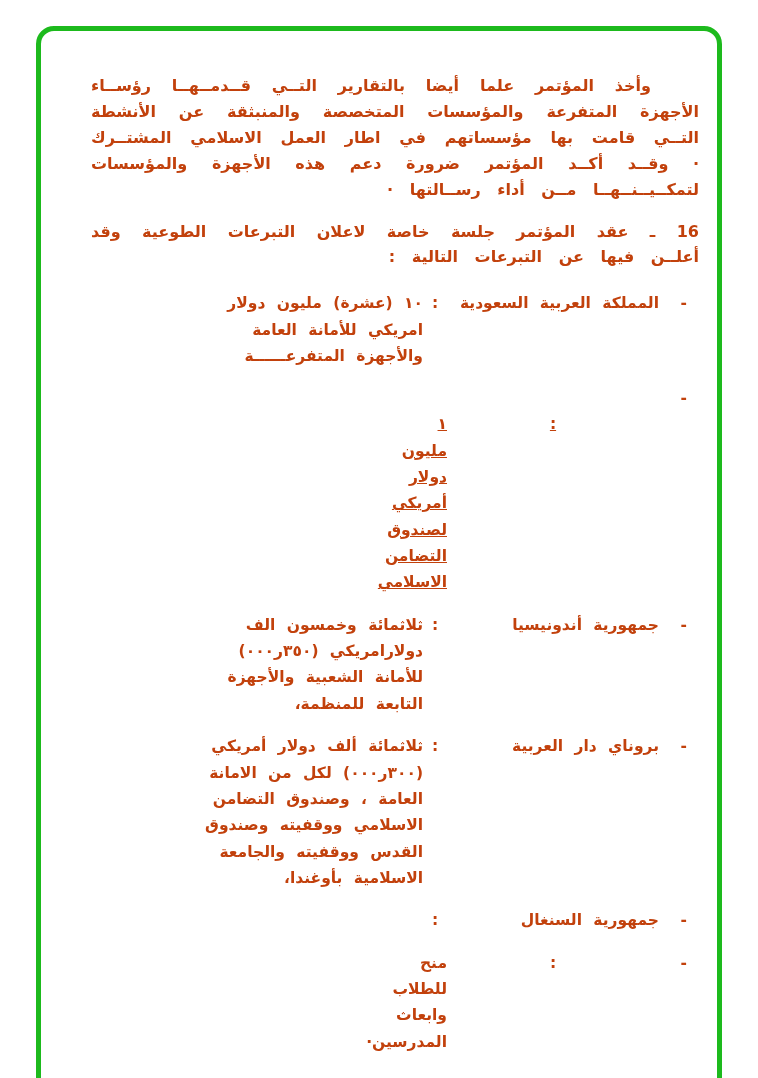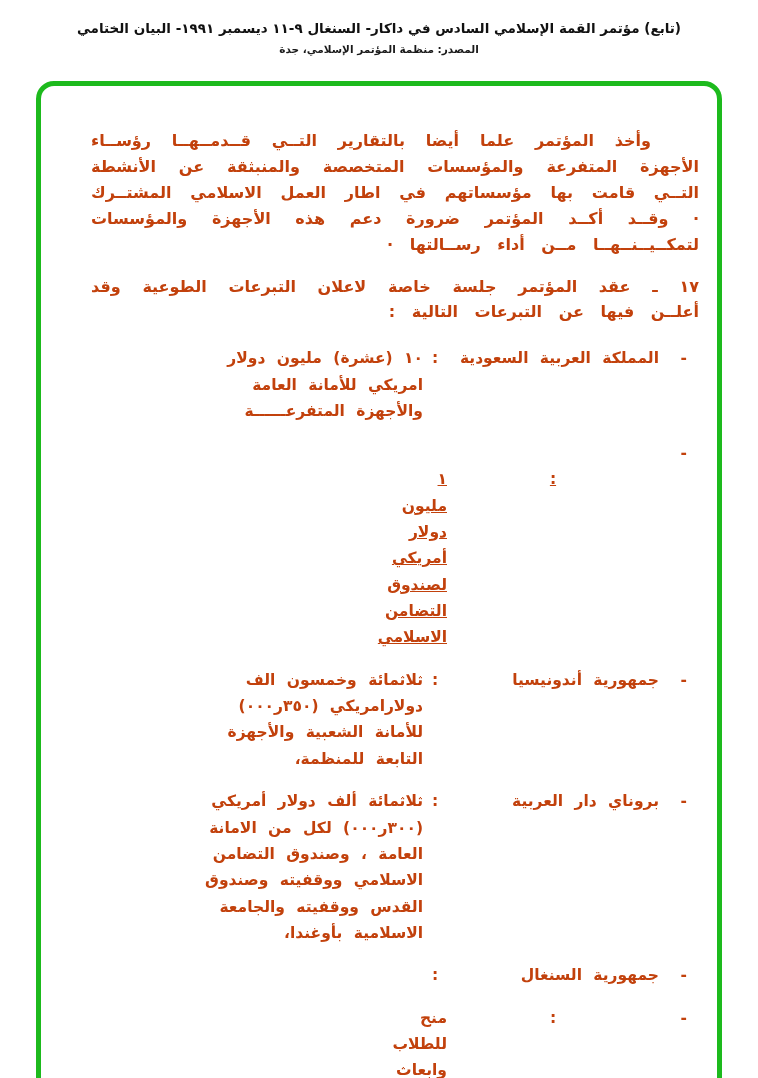--- a/index.html
+++ b/index.html
@@ -101,31 +101,27 @@
     font-weight: 700;
     color: #1a1a1a;
     direction: rtl;
   }
 </style>
 </head>
 <body>
 
 <div class="page">
 
-  <div class="doc-header">
-    <div class="doc-title">(تابع) مؤتمر القمة الإسلامي السادس في داكار- السنغال ٩-١١ ديسمبر ١٩٩١- البيان الختامي</div>
-    <div class="doc-source">المصدر: منظمة المؤتمر الإسلامي، جدة</div>
-  </div>
 
   <div class="frame">
     <div class="content">
 
       <p class="para intro">وأخذ المؤتمر علما أيضا بالتقارير التــي قــدمــهــا رؤســاء الأجهزة المتفرعة والمؤسسات المتخصصة والمنبثقة عن الأنشطة التــي قامت بها مؤسساتهم في اطار العمل الاسلامي المشتــرك · وقــد أكــد المؤتمر ضرورة دعم هذه الأجهزة والمؤسسات لتمكــيــنــهــا مــن أداء رســالتها ·</p>
 
-      <p class="para item17"><span>١٧</span> <span>ـ</span> <span>عقد المؤتمر جلسة خاصة لاعلان التبرعات الطوعية وقد أعلــن فيها عن التبرعات التالية :</span></p>
+      <p class="para item17"><span>16</span> <span>ـ</span> <span>عقد المؤتمر جلسة خاصة لاعلان التبرعات الطوعية وقد أعلــن فيها عن التبرعات التالية :</span></p>
 
       <div class="donations">
 
         <div class="don-row">
           <span class="cell dash">-</span>
           <span class="cell country">المملكة العربية السعودية</span>
           <span class="cell colon">:</span>
           <span class="cell amount">١٠ (عشرة) مليون دولار
 امريكي للأمانة العامة
 والأجهزة المتفرعــــــة</span>

